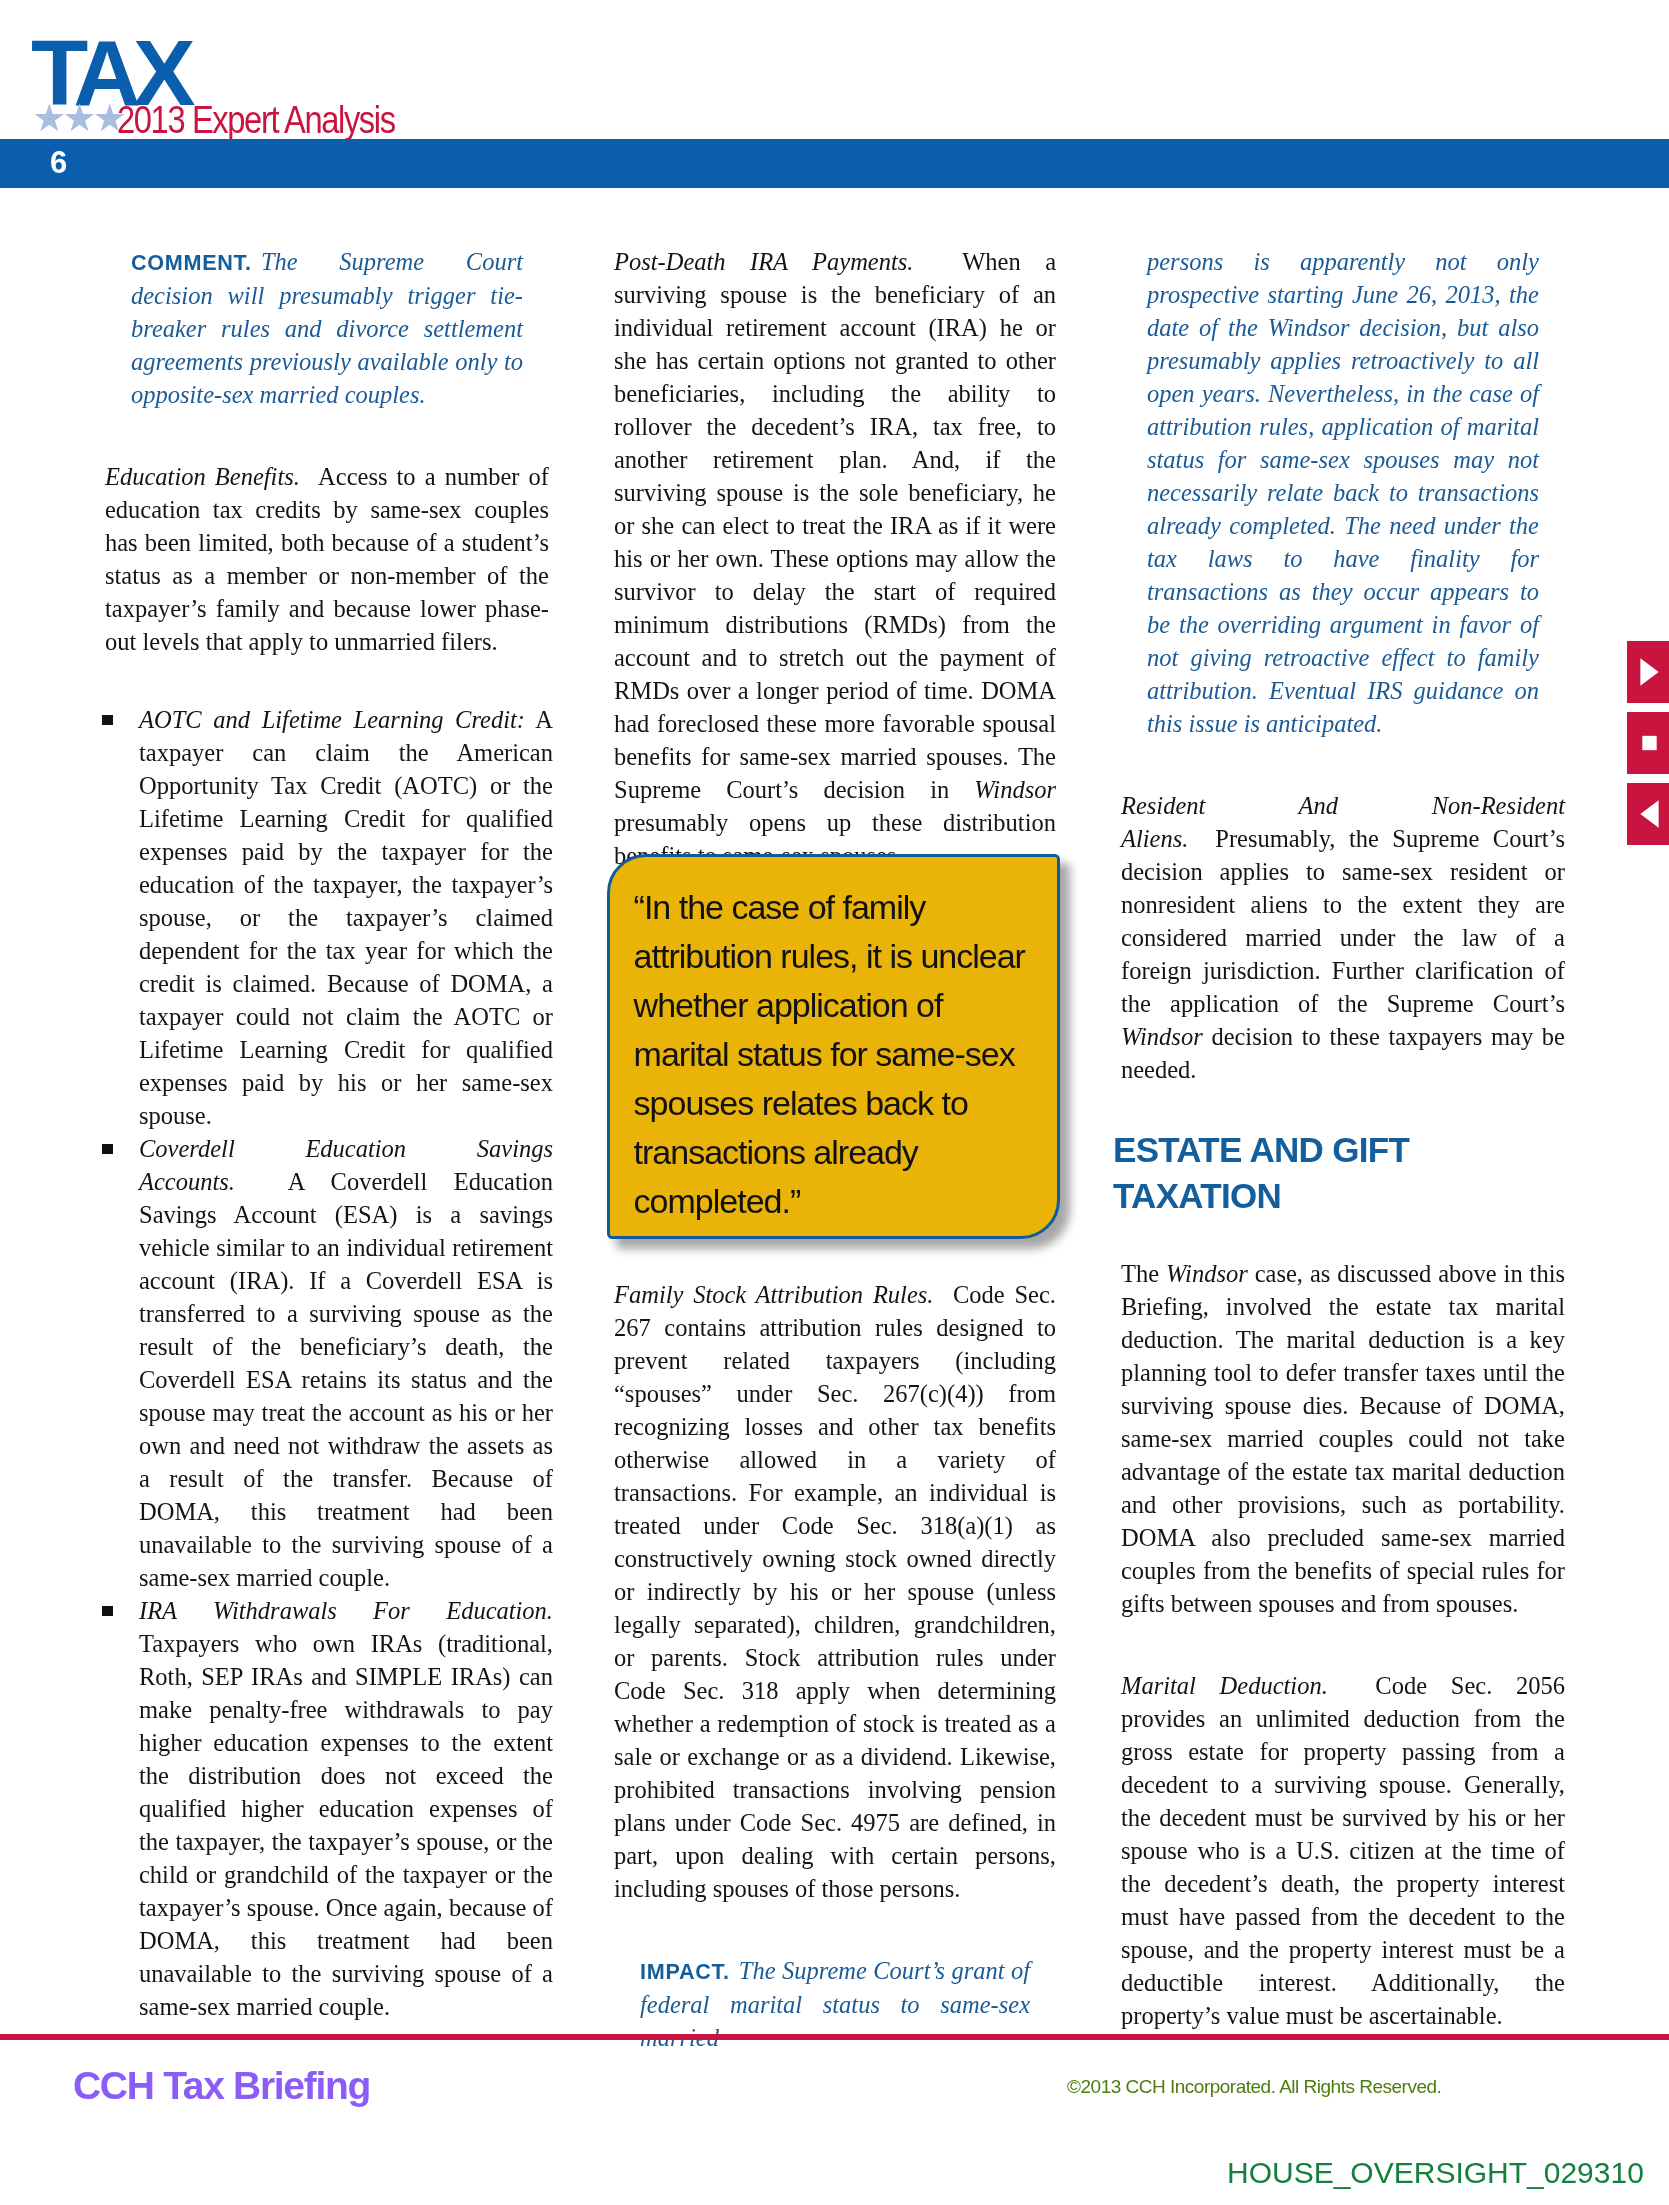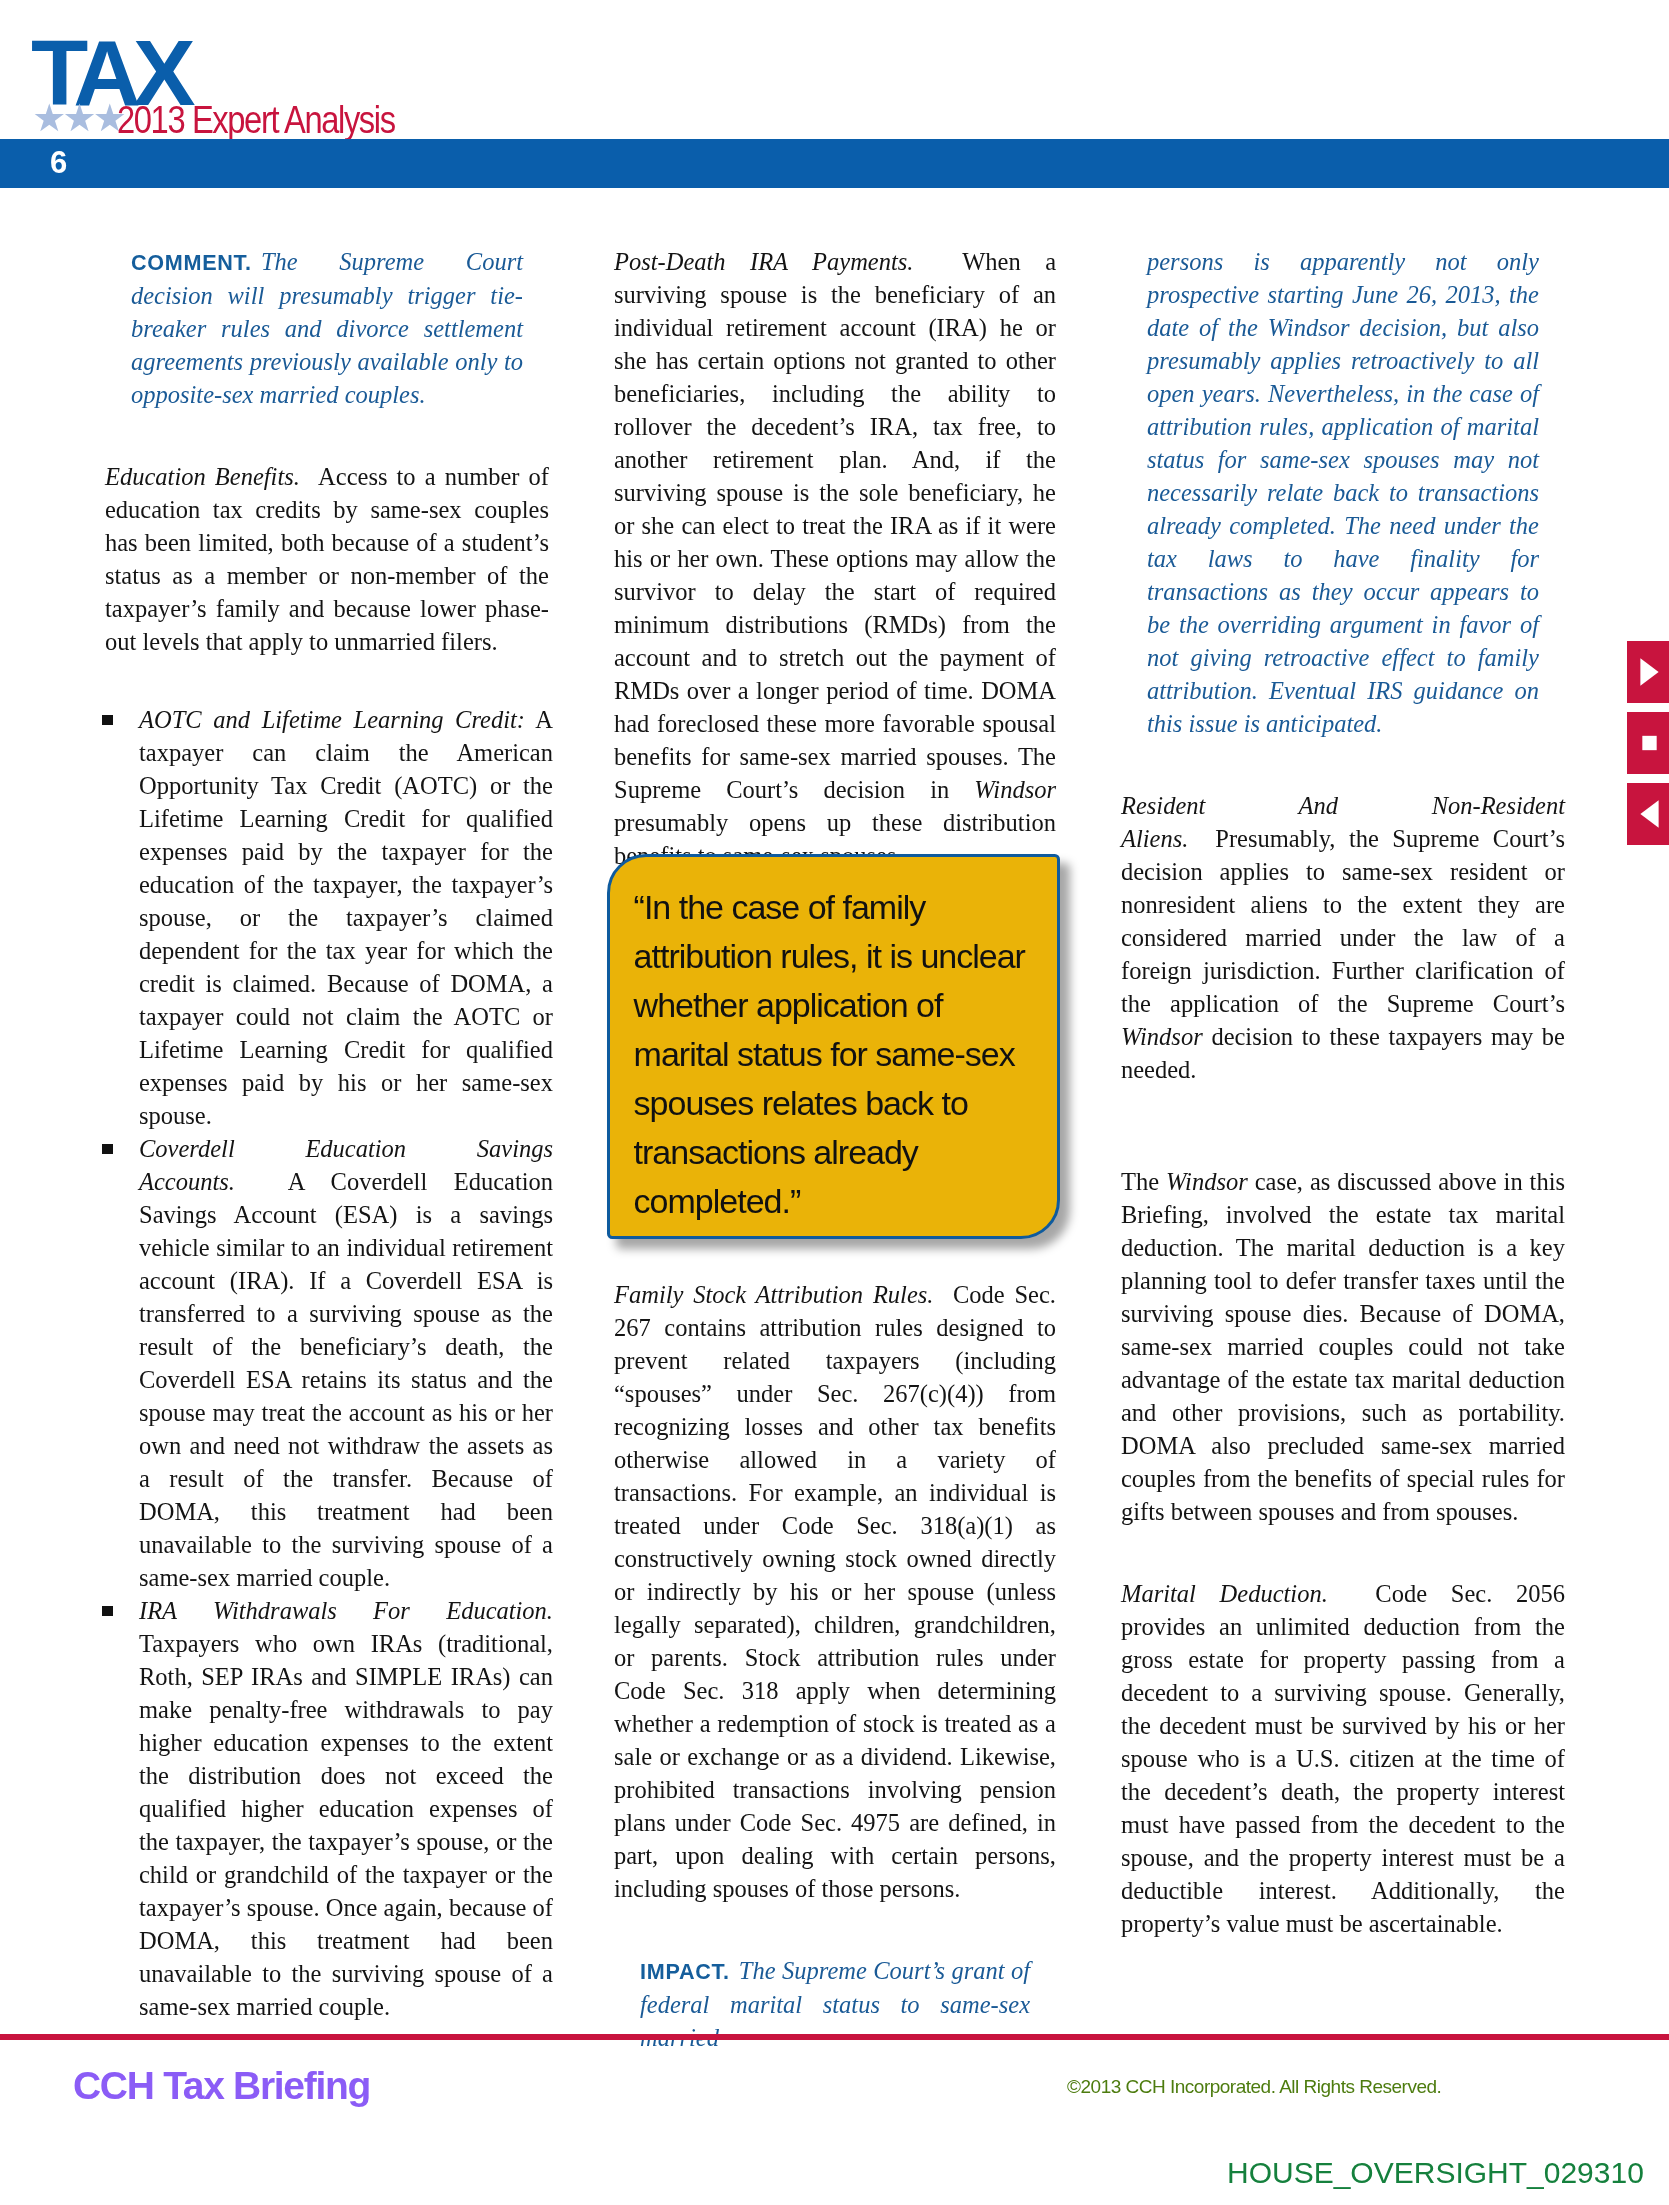--- a/index.html
+++ b/index.html
@@ -134,20 +134,21 @@
   <p class="callout indent">
     <span>persons is apparently not only prospective starting June 26, 2013, the date of the Windsor decision, but also presumably applies retroactively to all open years. Nevertheless, in the case of attribution rules, application of marital status for same-sex spouses may not necessarily relate back to transactions already completed.  The need under the tax laws to have finality for transactions as they occur appears to be the overriding argument in favor of not giving retroactive effect to family attribution.  Eventual IRS guidance on this issue is anticipated.</span>
   </p>
   <div class="gap-md"></div>
   <p>
     <span class="lead">Resident And Non-Resident Aliens.</span>&nbsp;&nbsp;<span>Presumably, the Supreme Court’s decision applies to same-sex resident or nonresident aliens to the extent they are considered married under the law of a foreign jurisdiction. Further clarification of the application of the Supreme Court’s</span>
     <em>Windsor</em>
     <span>decision to these taxpayers may be needed.</span>
   </p>
   <div class="gap-md"></div>
+  <h2 class="section-heading">ESTATE AND GIFT TAXATION</h2>
   <div class="gap-sm"></div>
   <p>
     <span>The</span>
     <em>Windsor</em>
     <span>case, as discussed above in this Briefing, involved the estate tax marital deduction. The marital deduction is a key planning tool to defer transfer taxes until the surviving spouse dies.  Because of DOMA, same-sex married couples could not take advantage of the estate tax marital deduction and other provisions, such as portability. DOMA also precluded same-sex married couples from the benefits of special rules for gifts between spouses and from spouses.</span>
   </p>
   <div class="gap-md"></div>
   <p>
     <span class="lead">Marital Deduction.</span>&nbsp;&nbsp;<span>Code Sec. 2056 provides an unlimited deduction from the gross estate for property passing from a decedent to a surviving spouse.  Generally, the decedent must be survived by his or her spouse who is a U.S. citizen at the time of the decedent’s death, the property interest must have passed from the decedent to the spouse, and the property interest must be a deductible interest.  Additionally, the property’s value must be ascertainable.</span>
   </p>

